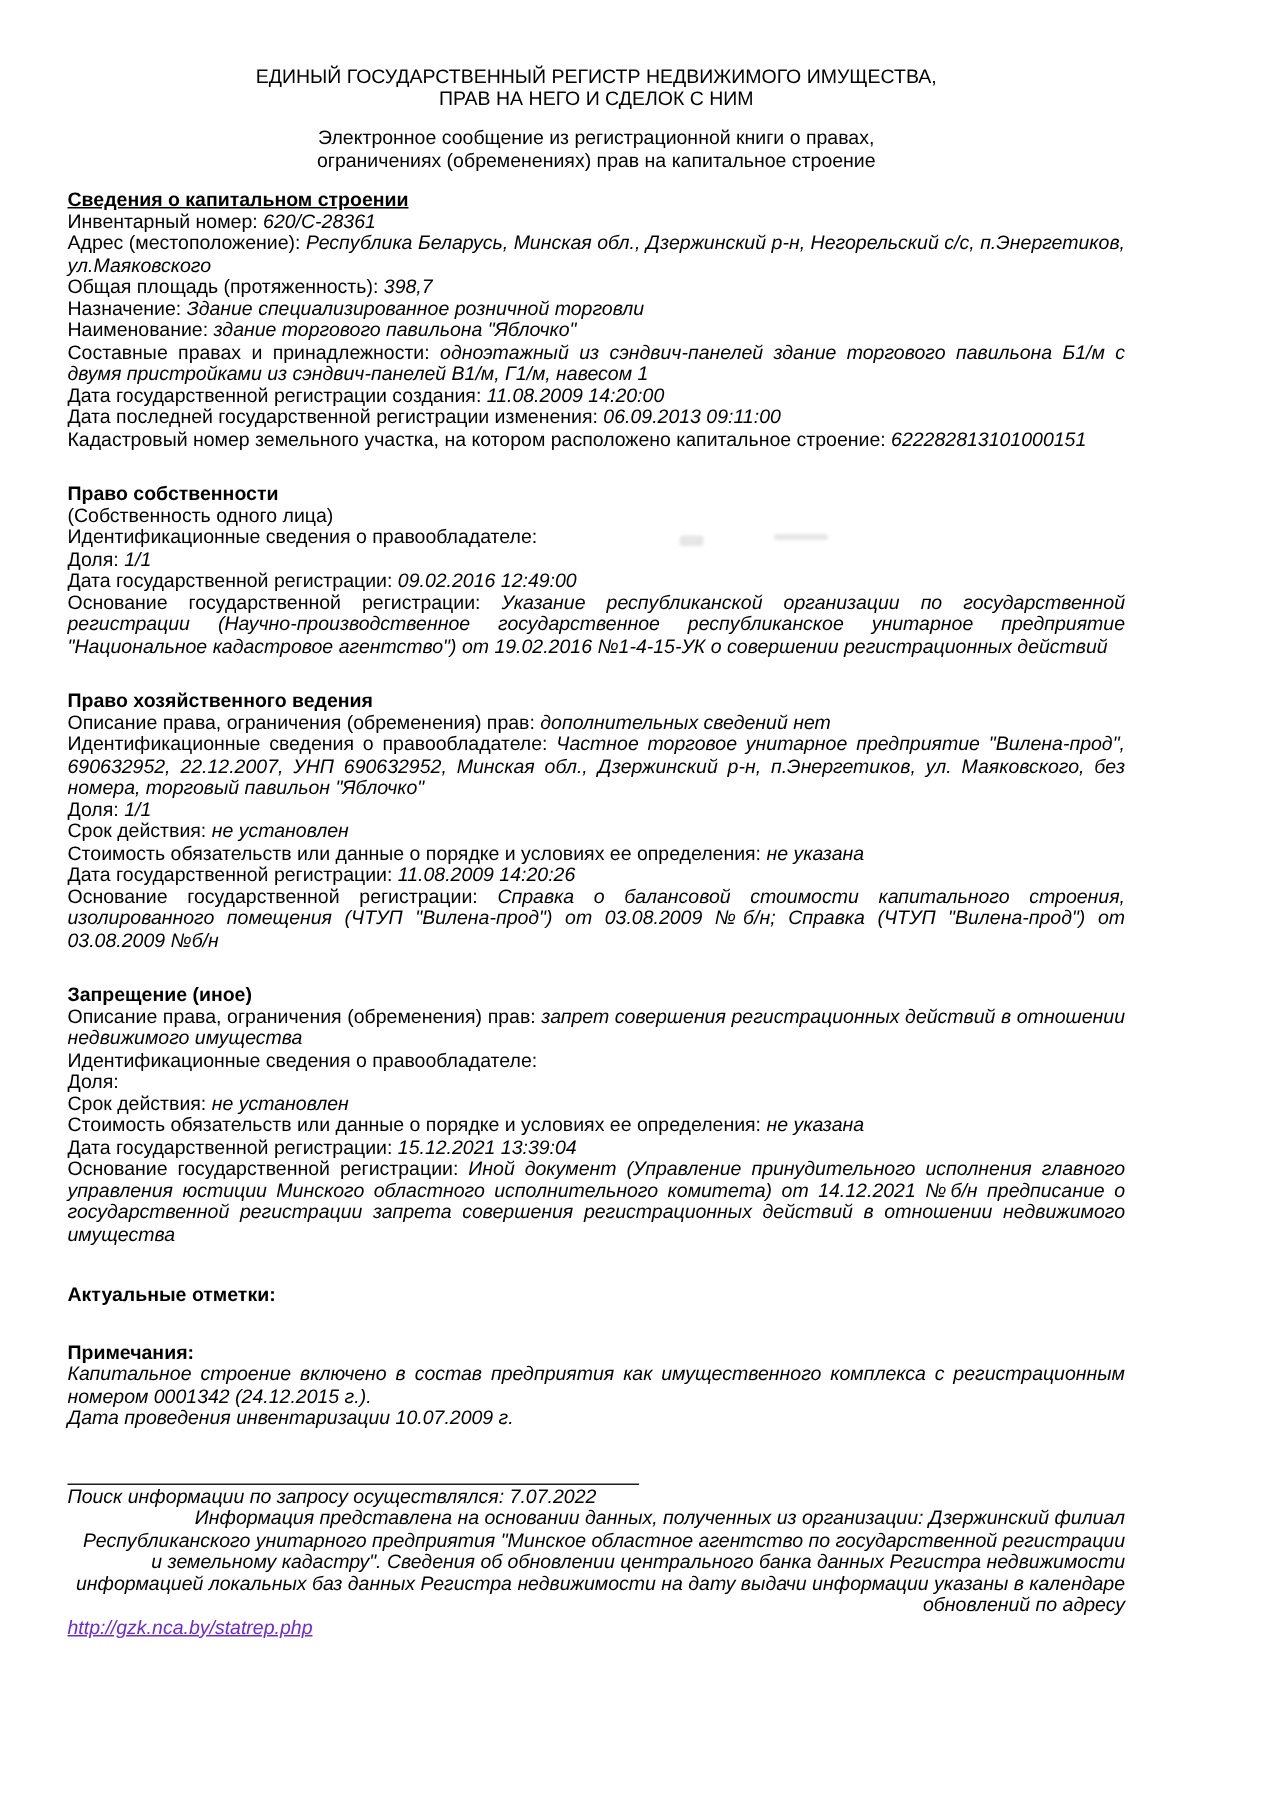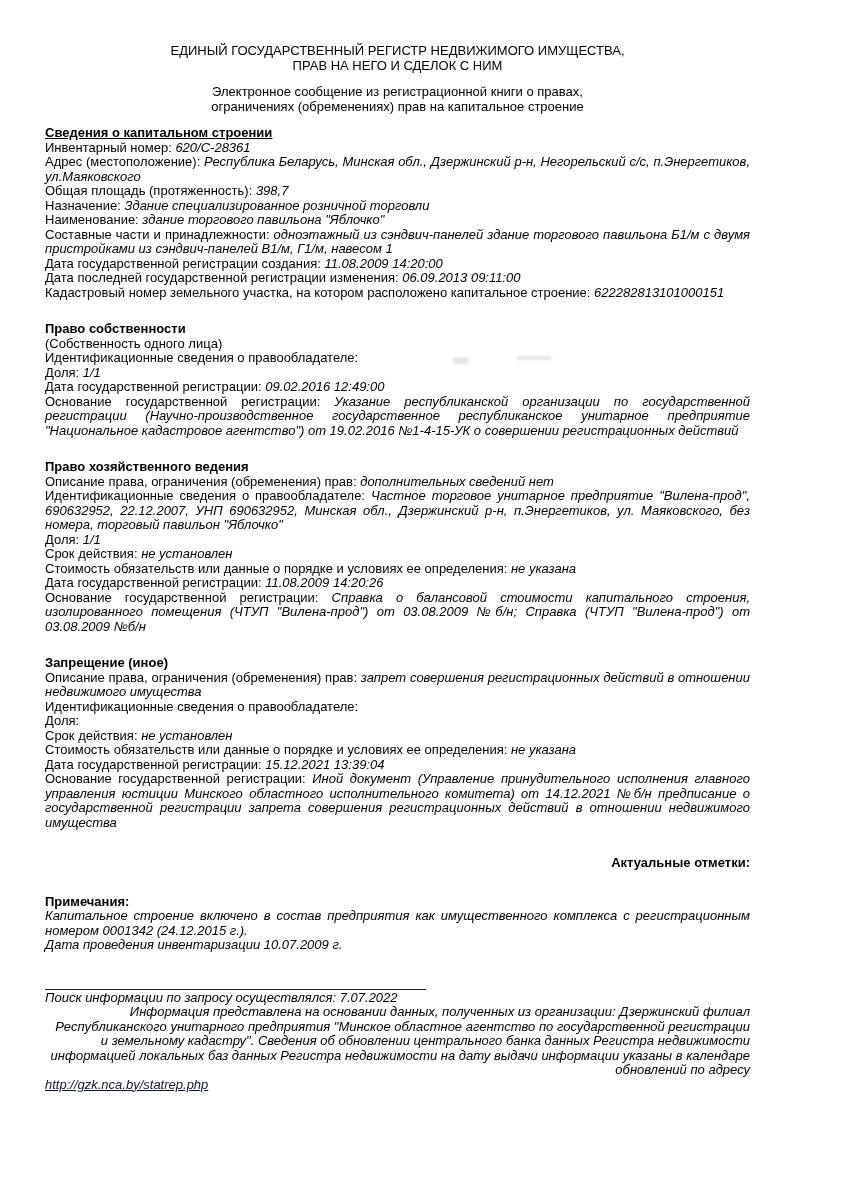--- a/index.html
+++ b/index.html
@@ -22,35 +22,35 @@
     height: 1200px;
     padding: 44px 38px 0 45px;
   }
   .center { text-align: center; }
   .doc-title { margin-bottom: 12px; }
   .doc-subtitle { margin-bottom: 12px; }
   .sec-h { font-weight: bold; }
   .u { text-decoration: underline; }
   .section { margin-top: 22px; }
   .section-first { margin-top: 0; }
-  .marks-section { margin-top: 26px; text-align: right; }
+  .marks-section { margin-top: 26px; }
   .notes-section { margin-top: 24px; }
   .field { text-align: justify; position: relative; }
   .val { font-style: italic; }
   .it { font-style: italic; }
   .divider {
     margin-top: 36px;
     width: 381px;
     height: 0;
     border-top: 1.5px solid #1c1c1c;
   }
   .footer { font-style: italic; margin-top: 1px; }
   .footer-text { text-align: right; }
   a.doc-link {
-    color: #0f172a;
+    color: #6d28d9;
     font-style: italic;
     text-decoration: underline;
     cursor: pointer;
   }
   .smudge {
     position: absolute;
     background: #bfbfbf;
     opacity: 0.38;
     filter: blur(1px);
     border-radius: 2px;
@@ -73,21 +73,21 @@
     <div>ограничениях (обременениях) прав на капитальное строение</div>
   </div>
 
   <div class="section section-first">
     <div class="sec-h u">Сведения о капитальном строении</div>
     <div class="field"><span class="lbl">Инвентарный номер: </span><span class="val">620/С-28361</span></div>
     <div class="field"><span class="lbl">Адрес (местоположение): </span><span class="val">Республика Беларусь, Минская обл., Дзержинский р-н, Негорельский с/с, п.Энергетиков, ул.Маяковского</span></div>
     <div class="field"><span class="lbl">Общая площадь (протяженность): </span><span class="val">398,7</span></div>
     <div class="field"><span class="lbl">Назначение: </span><span class="val">Здание специализированное розничной торговли</span></div>
     <div class="field"><span class="lbl">Наименование: </span><span class="val">здание торгового павильона "Яблочко"</span></div>
-    <div class="field"><span class="lbl">Составные части и принадлежности: </span><span class="val">одноэтажный из сэндвич-панелей здание торгового павильона Б1/м с двумя пристройками из сэндвич-панелей В1/м, Г1/м, навесом 1</span></div>
+    <div class="field"><span class="lbl">Составные правах и принадлежности: </span><span class="val">одноэтажный из сэндвич-панелей здание торгового павильона Б1/м с двумя пристройками из сэндвич-панелей В1/м, Г1/м, навесом 1</span></div>
     <div class="field"><span class="lbl">Дата государственной регистрации создания: </span><span class="val">11.08.2009 14:20:00</span></div>
     <div class="field"><span class="lbl">Дата последней государственной регистрации изменения: </span><span class="val">06.09.2013 09:11:00</span></div>
     <div class="field"><span class="lbl">Кадастровый номер земельного участка, на котором расположено капитальное строение: </span><span class="val">622282813101000151</span></div>
   </div>
 
   <div class="section">
     <div class="sec-h">Право собственности</div>
     <div>(Собственность одного лица)</div>
     <div class="field"><span class="lbl">Идентификационные сведения о правообладателе:</span><span class="val"></span><span class="smudge smudge-1"></span><span class="smudge smudge-2"></span></div>
     <div class="field"><span class="lbl">Доля: </span><span class="val">1/1</span></div>

